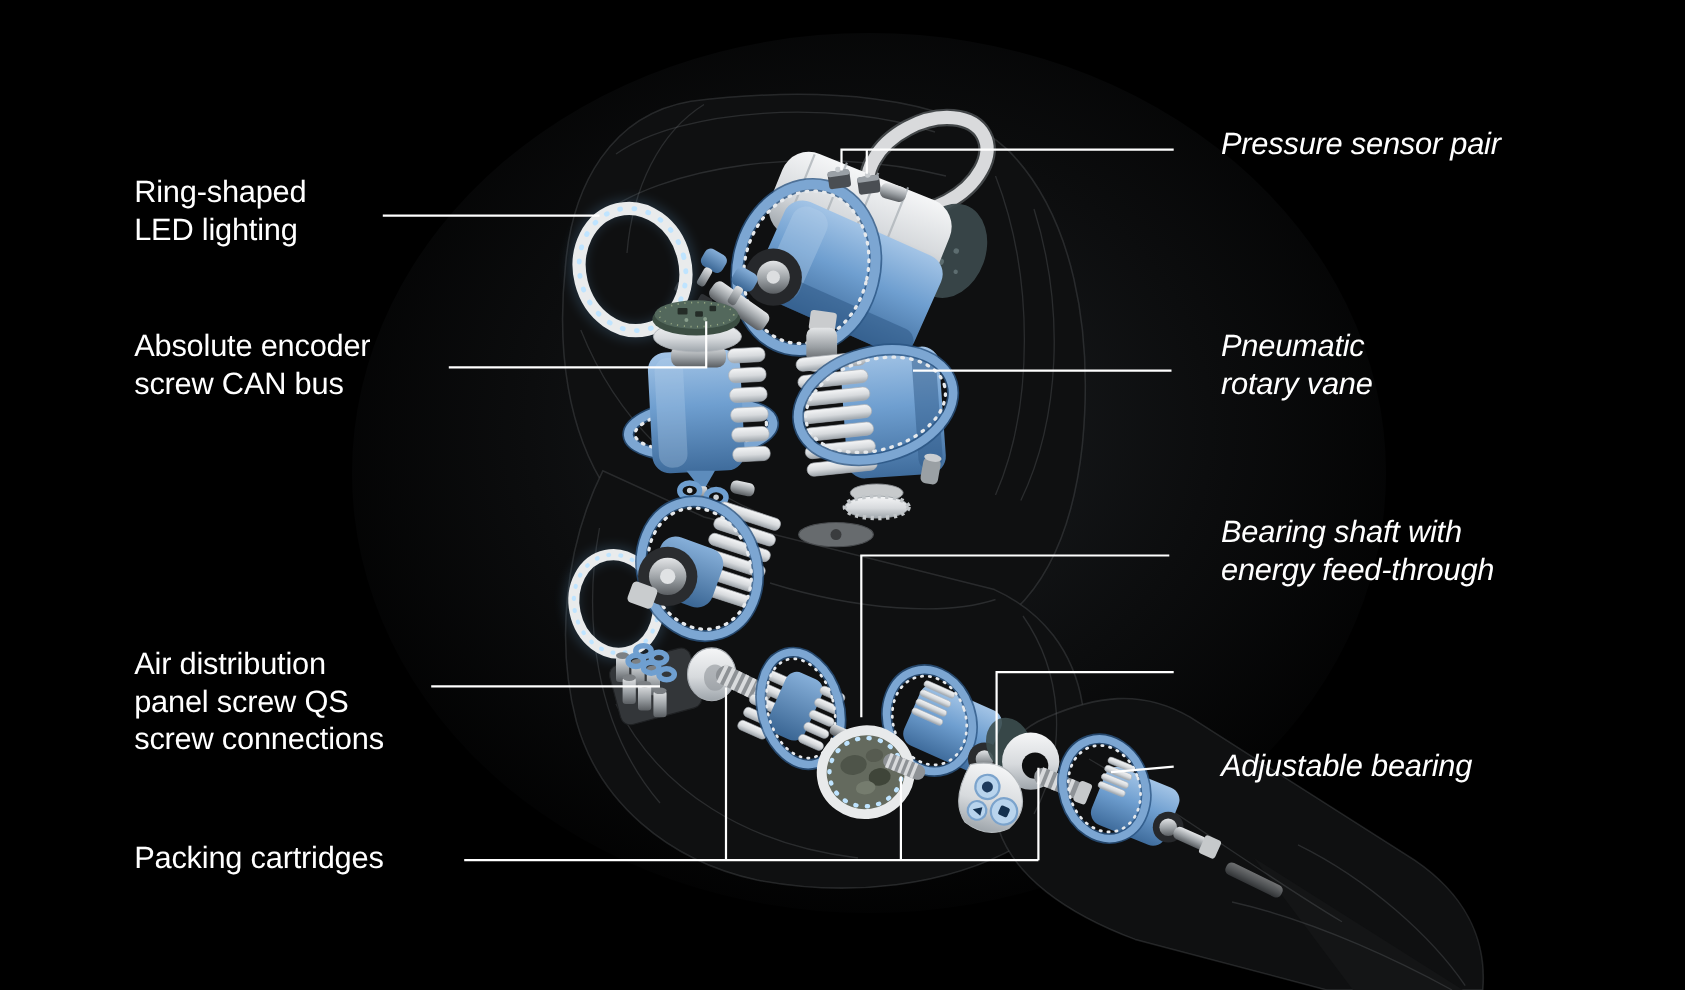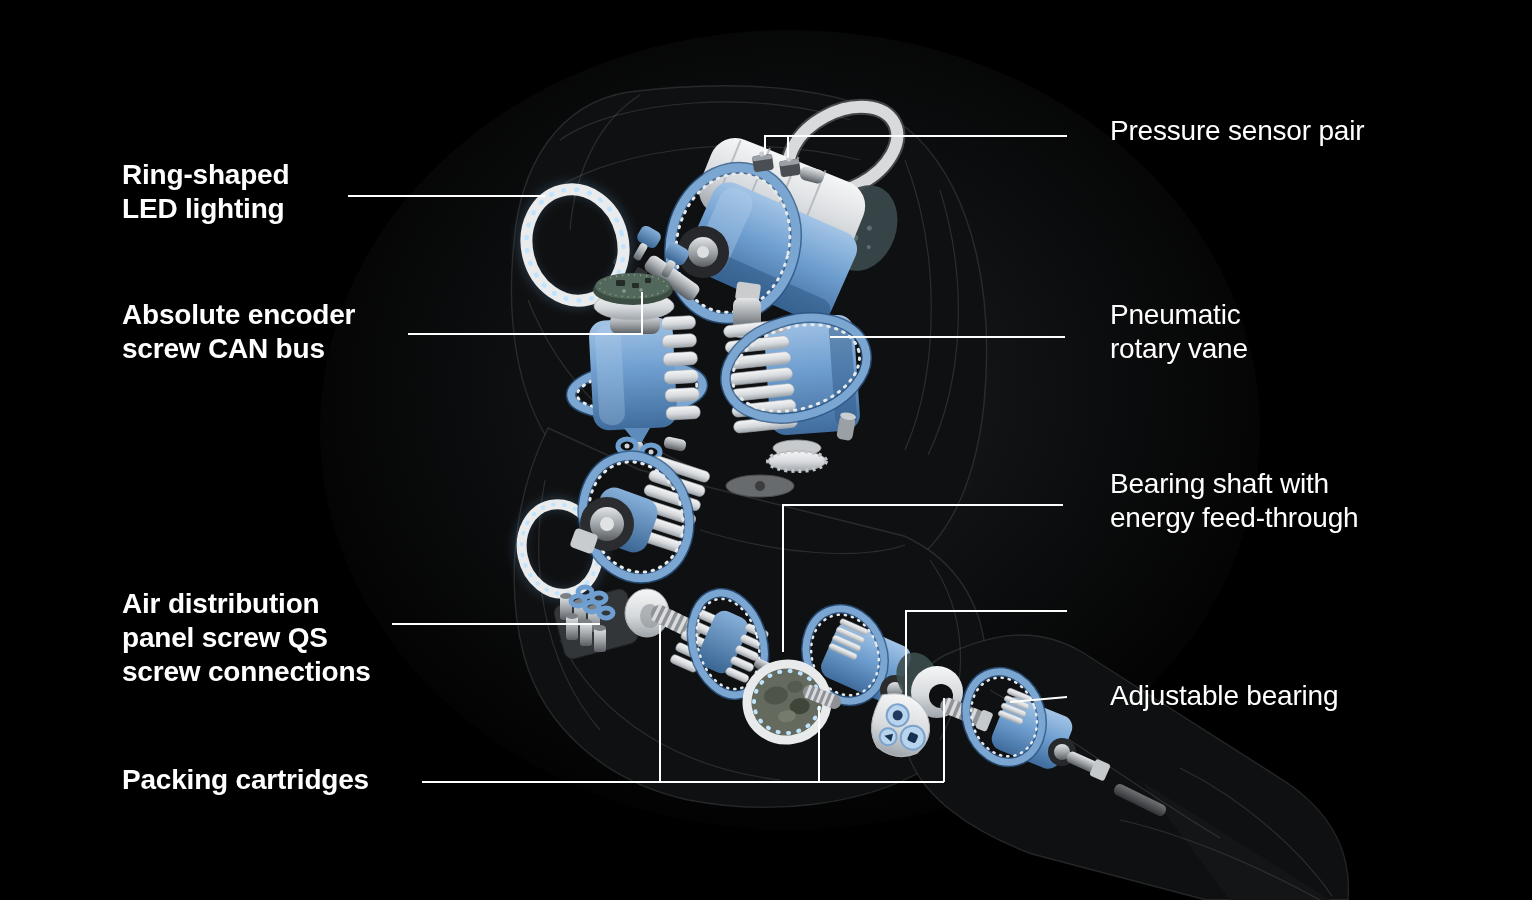--- a/index.html
+++ b/index.html
@@ -1,22 +1,22 @@
 <!DOCTYPE html>
 <html><head>
 <meta charset="utf-8">
 <style>
   html,body{margin:0;padding:0;background:#000;}
   .stage{position:relative;width:1532px;height:900px;background:#000;overflow:hidden;
          font-family:"Liberation Sans", sans-serif;}
   .art{position:absolute;left:0;top:0;}
   .label{position:absolute;color:#fff;font-size:28px;line-height:34px;font-weight:400;
          letter-spacing:-0.2px;white-space:pre-line;}
-  .label.right{left:1110px;}
-  .label.left{left:122px;font-weight:bold;}
+  .label.right{left:1110px;font-style:italic;}
+  .label.left{left:122px;}
 </style>
 </head>
 <body>
 
 <div class="stage">
 
 <svg class="art" width="1532" height="900" viewBox="0 0 1532 900">
   <defs>
     <radialGradient id="gGlow" cx="50%" cy="45%" r="60%">
       <stop offset="0%" stop-color="#1b1e21"></stop>

